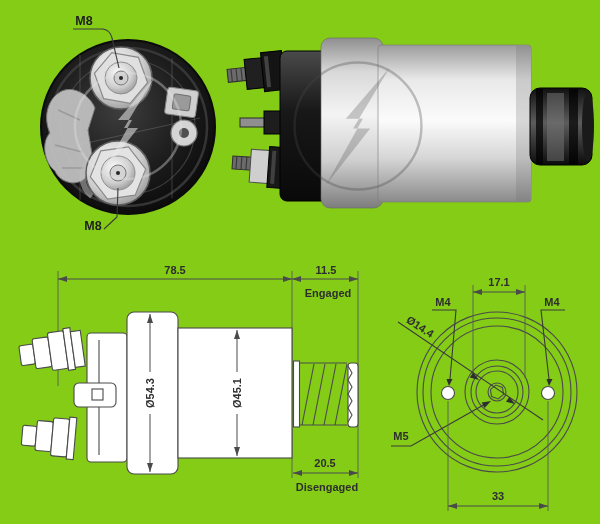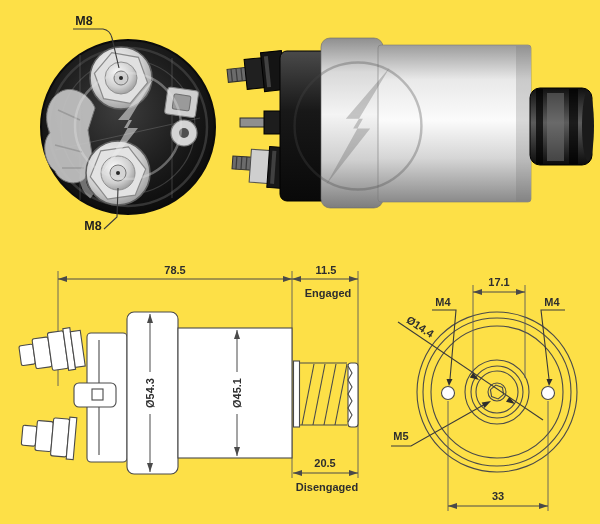--- a/index.html
+++ b/index.html
@@ -1,16 +1,16 @@
 <!DOCTYPE html>
 <html><head>
 <meta charset="utf-8">
 <style>
   html,body{margin:0;padding:0;background:#ffffff;}
-  .stage{position:relative;width:600px;height:524px;background:#fde047;overflow:hidden;
+  .stage{position:relative;width:600px;height:524px;background:#84cc16;overflow:hidden;
          font-family:"Liberation Sans", sans-serif;}
   svg text{font-family:"Liberation Sans", sans-serif;}
   .dim-text{font-size:11px;font-weight:bold;fill:#2e2e2e;}
   .dim-text-sm{font-size:11px;font-weight:bold;fill:#2e2e2e;}
   .callout-text{font-size:12.5px;font-weight:bold;fill:#1f1f1f;}
   .line-art{stroke:#4a4a4a;stroke-width:1.1;fill:none;}
   .line-art-fill{stroke:#4a4a4a;stroke-width:1.1;fill:#ffffff;}
   .dim-line{stroke:#4a4a4a;stroke-width:1;fill:none;}
   .ext-line{stroke:#5a5a5a;stroke-width:0.9;fill:none;}
   .leader{stroke:#3a3a3a;stroke-width:1.1;fill:none;}

